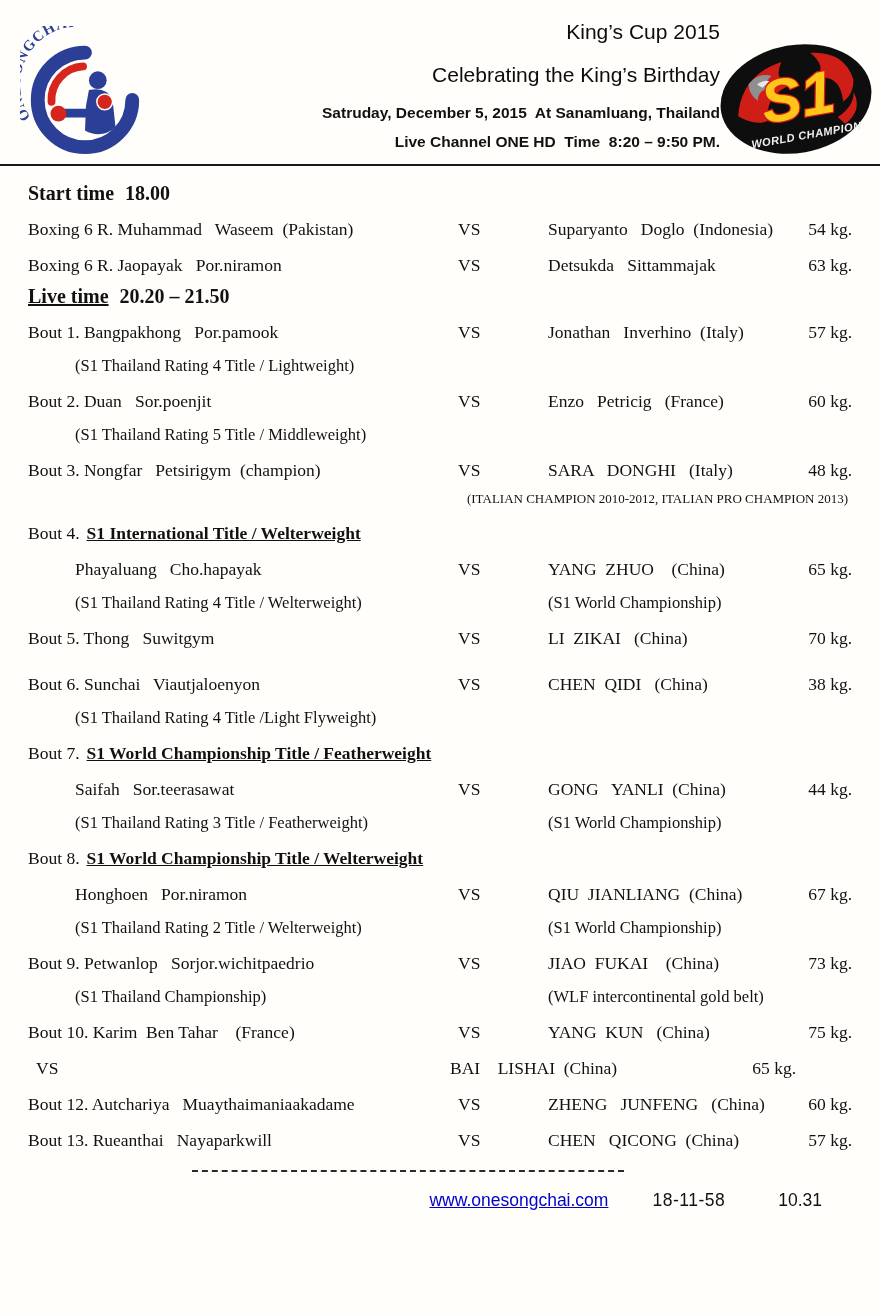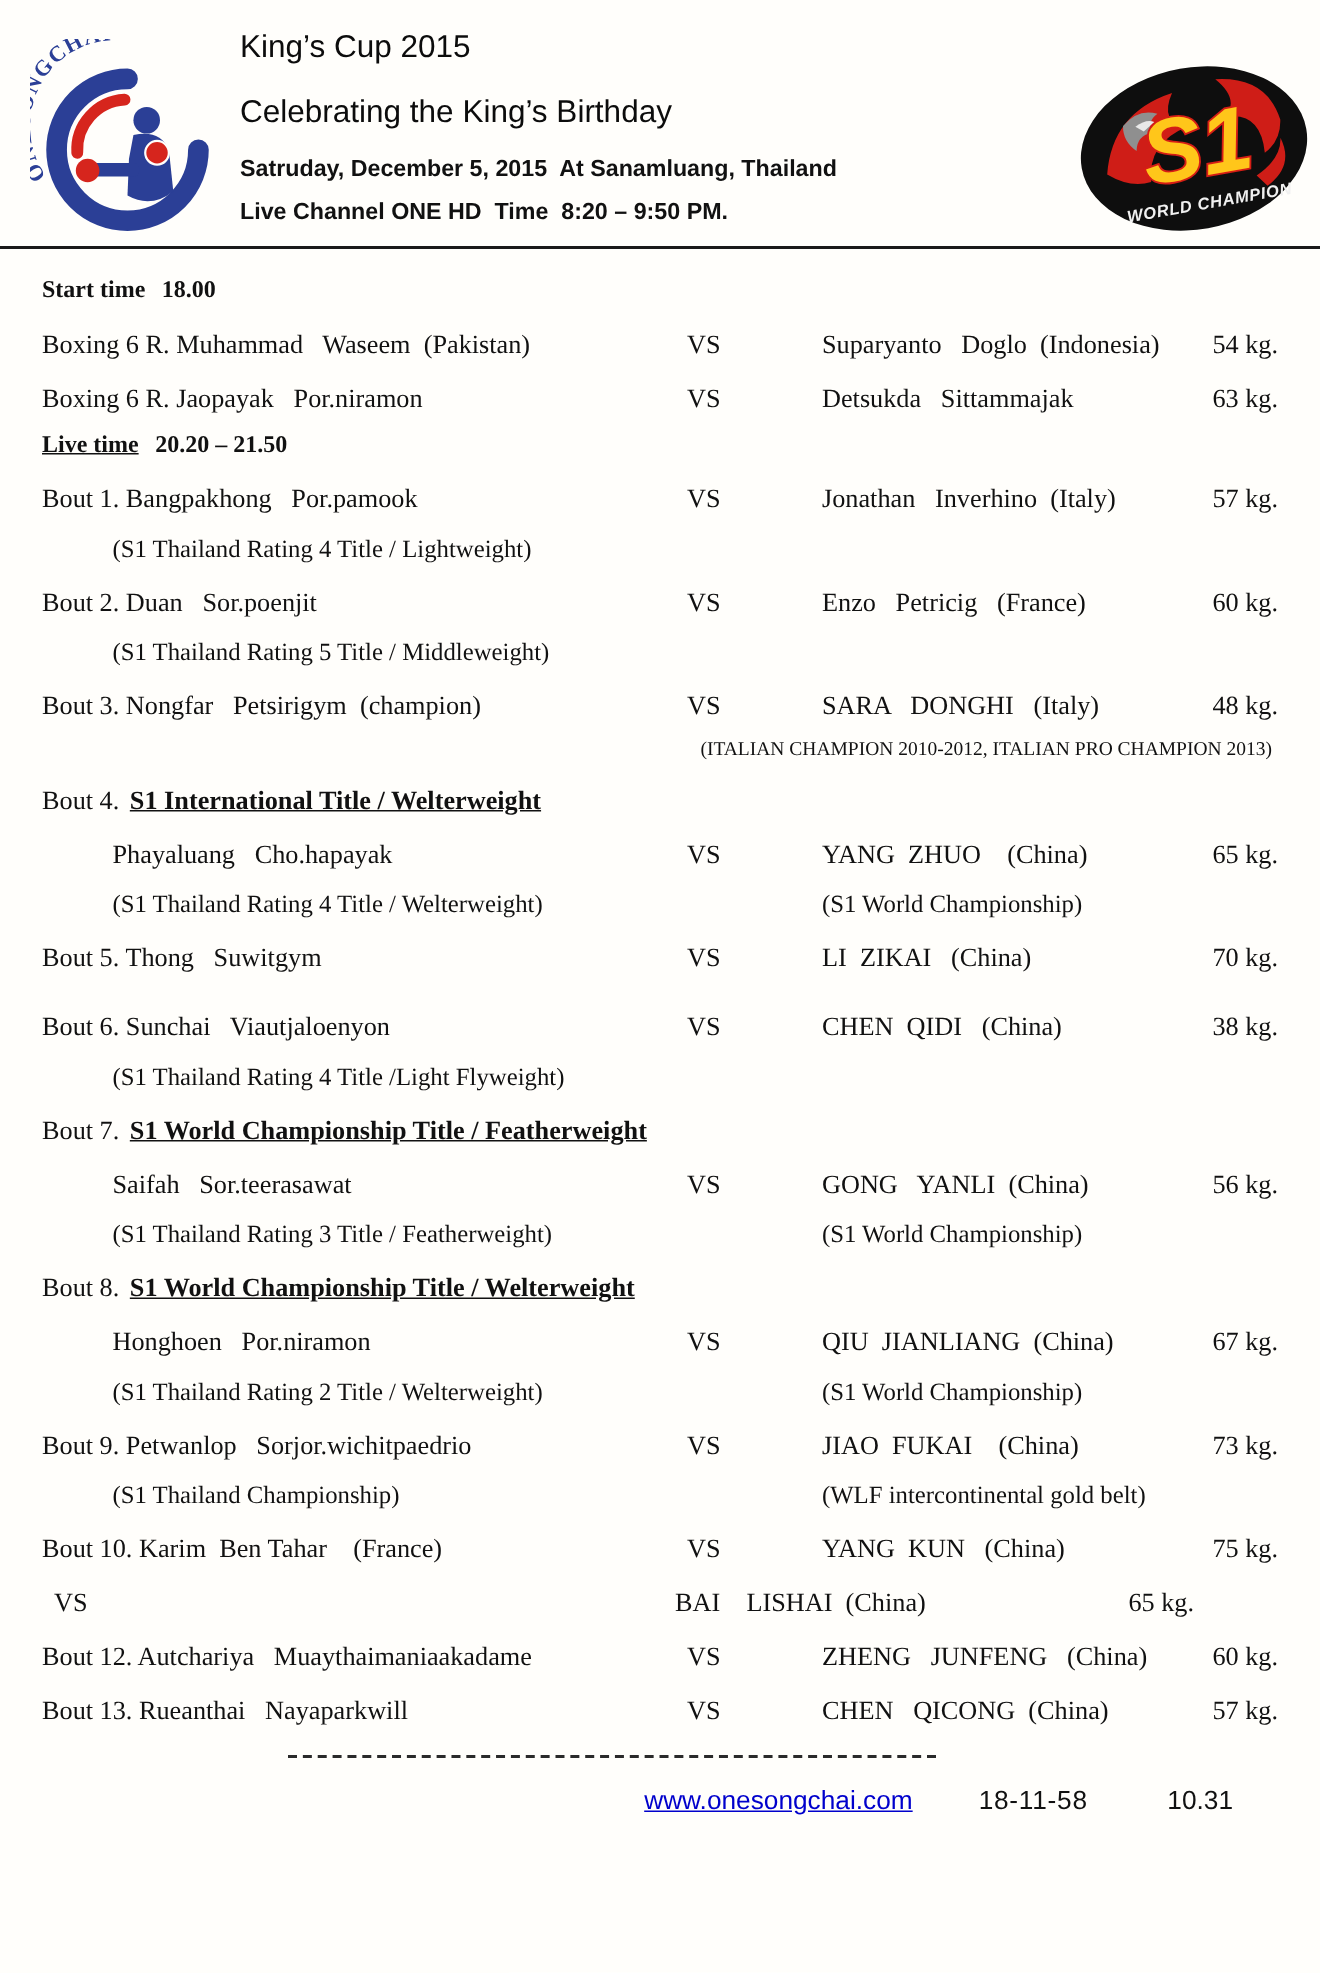--- a/index.html
+++ b/index.html
@@ -13,32 +13,32 @@
     box-sizing:border-box;
   }
   
   .header {
     position:relative;
     height:164px;
     border-bottom:2px solid #1a1a1a;
   }
   .header-center {
     position:absolute; left:160px; right:160px; top:0;
-    text-align:left;
+    text-align:right;
     font-family:"Liberation Sans", sans-serif;
   }
   .h-title    { margin-top:20px; font-size:21px; color:#0c0c0c; }
   .h-subtitle { margin-top:19px; font-size:21px; color:#0c0c0c; }
   .h-date     { margin-top:17px; font-size:15.5px; font-weight:bold; white-space:pre; }
   .h-channel  { margin-top:11px; font-size:15.5px; font-weight:bold; white-space:pre; }
   .logo-left  { position:absolute; left:20px; top:26px; width:130px; height:132px; }
   .logo-right { position:absolute; left:716px; top:38px; width:160px; height:122px; }
   
   .content { padding:8px 0 0 28px; box-sizing:border-box; }
-  .srow { margin-top:8px; line-height:23px; font-size:16px; font-weight:bold; }
+  .srow { margin-top:8px; line-height:23px; font-size:20px; font-weight:bold; }
   .srow .u { text-decoration:underline; }
   .srow .val { margin-left:11px; }
   .frow {
     display:grid;
     grid-template-columns:422px 98px 248px 56px;
     align-items:baseline;
     margin-top:13px; line-height:23px;
     font-size:17.5px;
   }
   .frow .c-left   { white-space:pre; }
@@ -215,21 +215,21 @@
       <span class="n-right"></span>
     </div>
 
     <div class="hrow">
       <span>Bout 7.</span><span class="h-name">S1 World Championship Title / Featherweight</span>
     </div>
     <div class="frow ind">
       <span class="c-left">Saifah   Sor.teerasawat</span>
       <span class="c-vs">VS</span>
       <span class="c-right">GONG   YANLI  (China)</span>
-      <span class="c-weight">56 kg.</span>
+      <span class="c-weight">44 kg.</span>
     </div>
     <div class="nrow">
       <span class="n-left">(S1 Thailand Rating 3 Title / Featherweight)</span>
       <span></span>
       <span class="n-right">(S1 World Championship)</span>
     </div>
 
     <div class="hrow">
       <span>Bout 8.</span><span class="h-name">S1 World Championship Title / Welterweight</span>
     </div>

